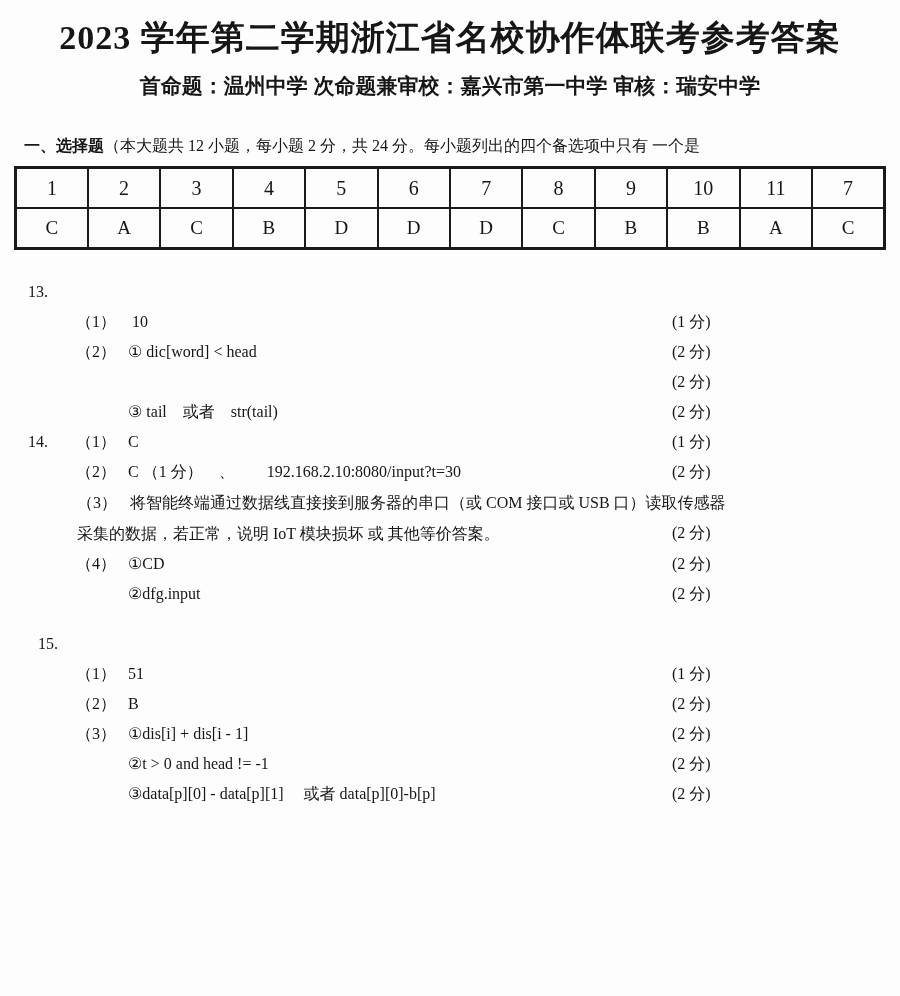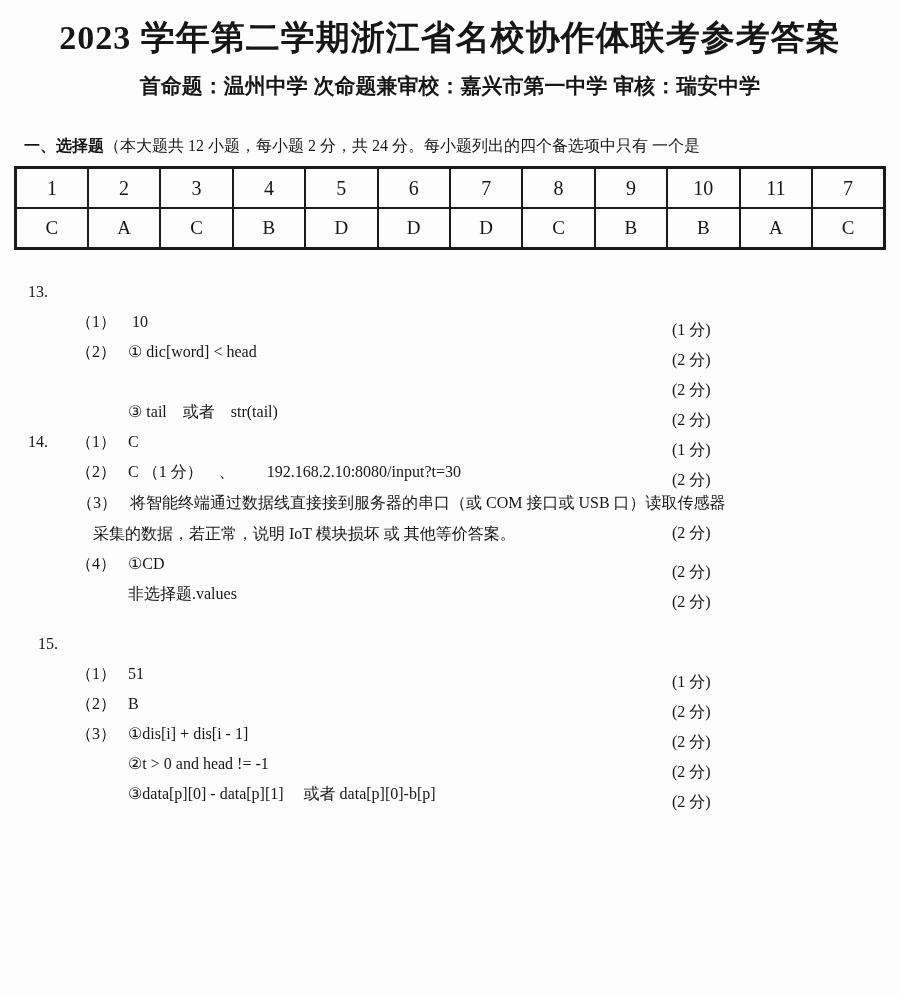--- a/index.html
+++ b/index.html
@@ -74,26 +74,26 @@
     font-size:16px;
   }
   .ans-row {
     position:relative;
     line-height:30px;
     min-height:30px;
     white-space:nowrap;
   }
   .ans-row .qnum  { display:inline-block; width:48px; }
   .ans-row .label { display:inline-block; width:52px; }
-  .ans-row .score { position:absolute; left:644px; top:8px; }
+  .ans-row .score { position:absolute; left:644px; top:0; }
   .ans-row .text2 { display:inline; }
   
   .ans-row.para { padding-left:49px; line-height:31px; }
   .ans-row.para .label { display:inline; width:auto; margin-right:13px; }
-  .ans-row.para .text2 { display:block; margin-left:16px; white-space:nowrap; }
+  .ans-row.para .text2 { display:block; margin-left:0; white-space:nowrap; }
   .ans-row.para .score { top:auto; bottom:1px; }
   
   .ans-row.shift { padding-left:10px;margin-top:20px; }
 </style>
 </head>
 <body>
 
 <div class="sheet">
 
   <div class="title">2023 学年第二学期浙江省名校协作体联考参考答案</div>
@@ -208,21 +208,21 @@
         <span class="label">（3）</span><span class="text">将智能终端通过数据线直接接到服务器的串口（或 COM 接口或 USB 口）读取传感器</span><span class="text2">采集的数据，若正常，说明 IoT 模块损坏 或 其他等价答案。</span>
         <span class="score">(2 分)</span>
       </div>
 
       <div class="ans-row">
         <span class="qnum"></span><span class="label">（4）</span><span class="text">①CD</span><span class="text2"></span>
         <span class="score">(2 分)</span>
       </div>
 
       <div class="ans-row">
-        <span class="qnum"></span><span class="label"></span><span class="text">非选择题.values</span><span class="text2"></span>
+        <span class="qnum"></span><span class="label"></span><span class="text">②dfg.input</span><span class="text2"></span>
         <span class="score">(2 分)</span>
       </div>
 
       <div class="ans-row shift">
         <span class="qnum">15.</span><span class="label"></span><span class="text"></span><span class="text2"></span>
         <span class="score"></span>
       </div>
 
       <div class="ans-row">
         <span class="qnum"></span><span class="label">（1）</span><span class="text">51</span><span class="text2"></span>

